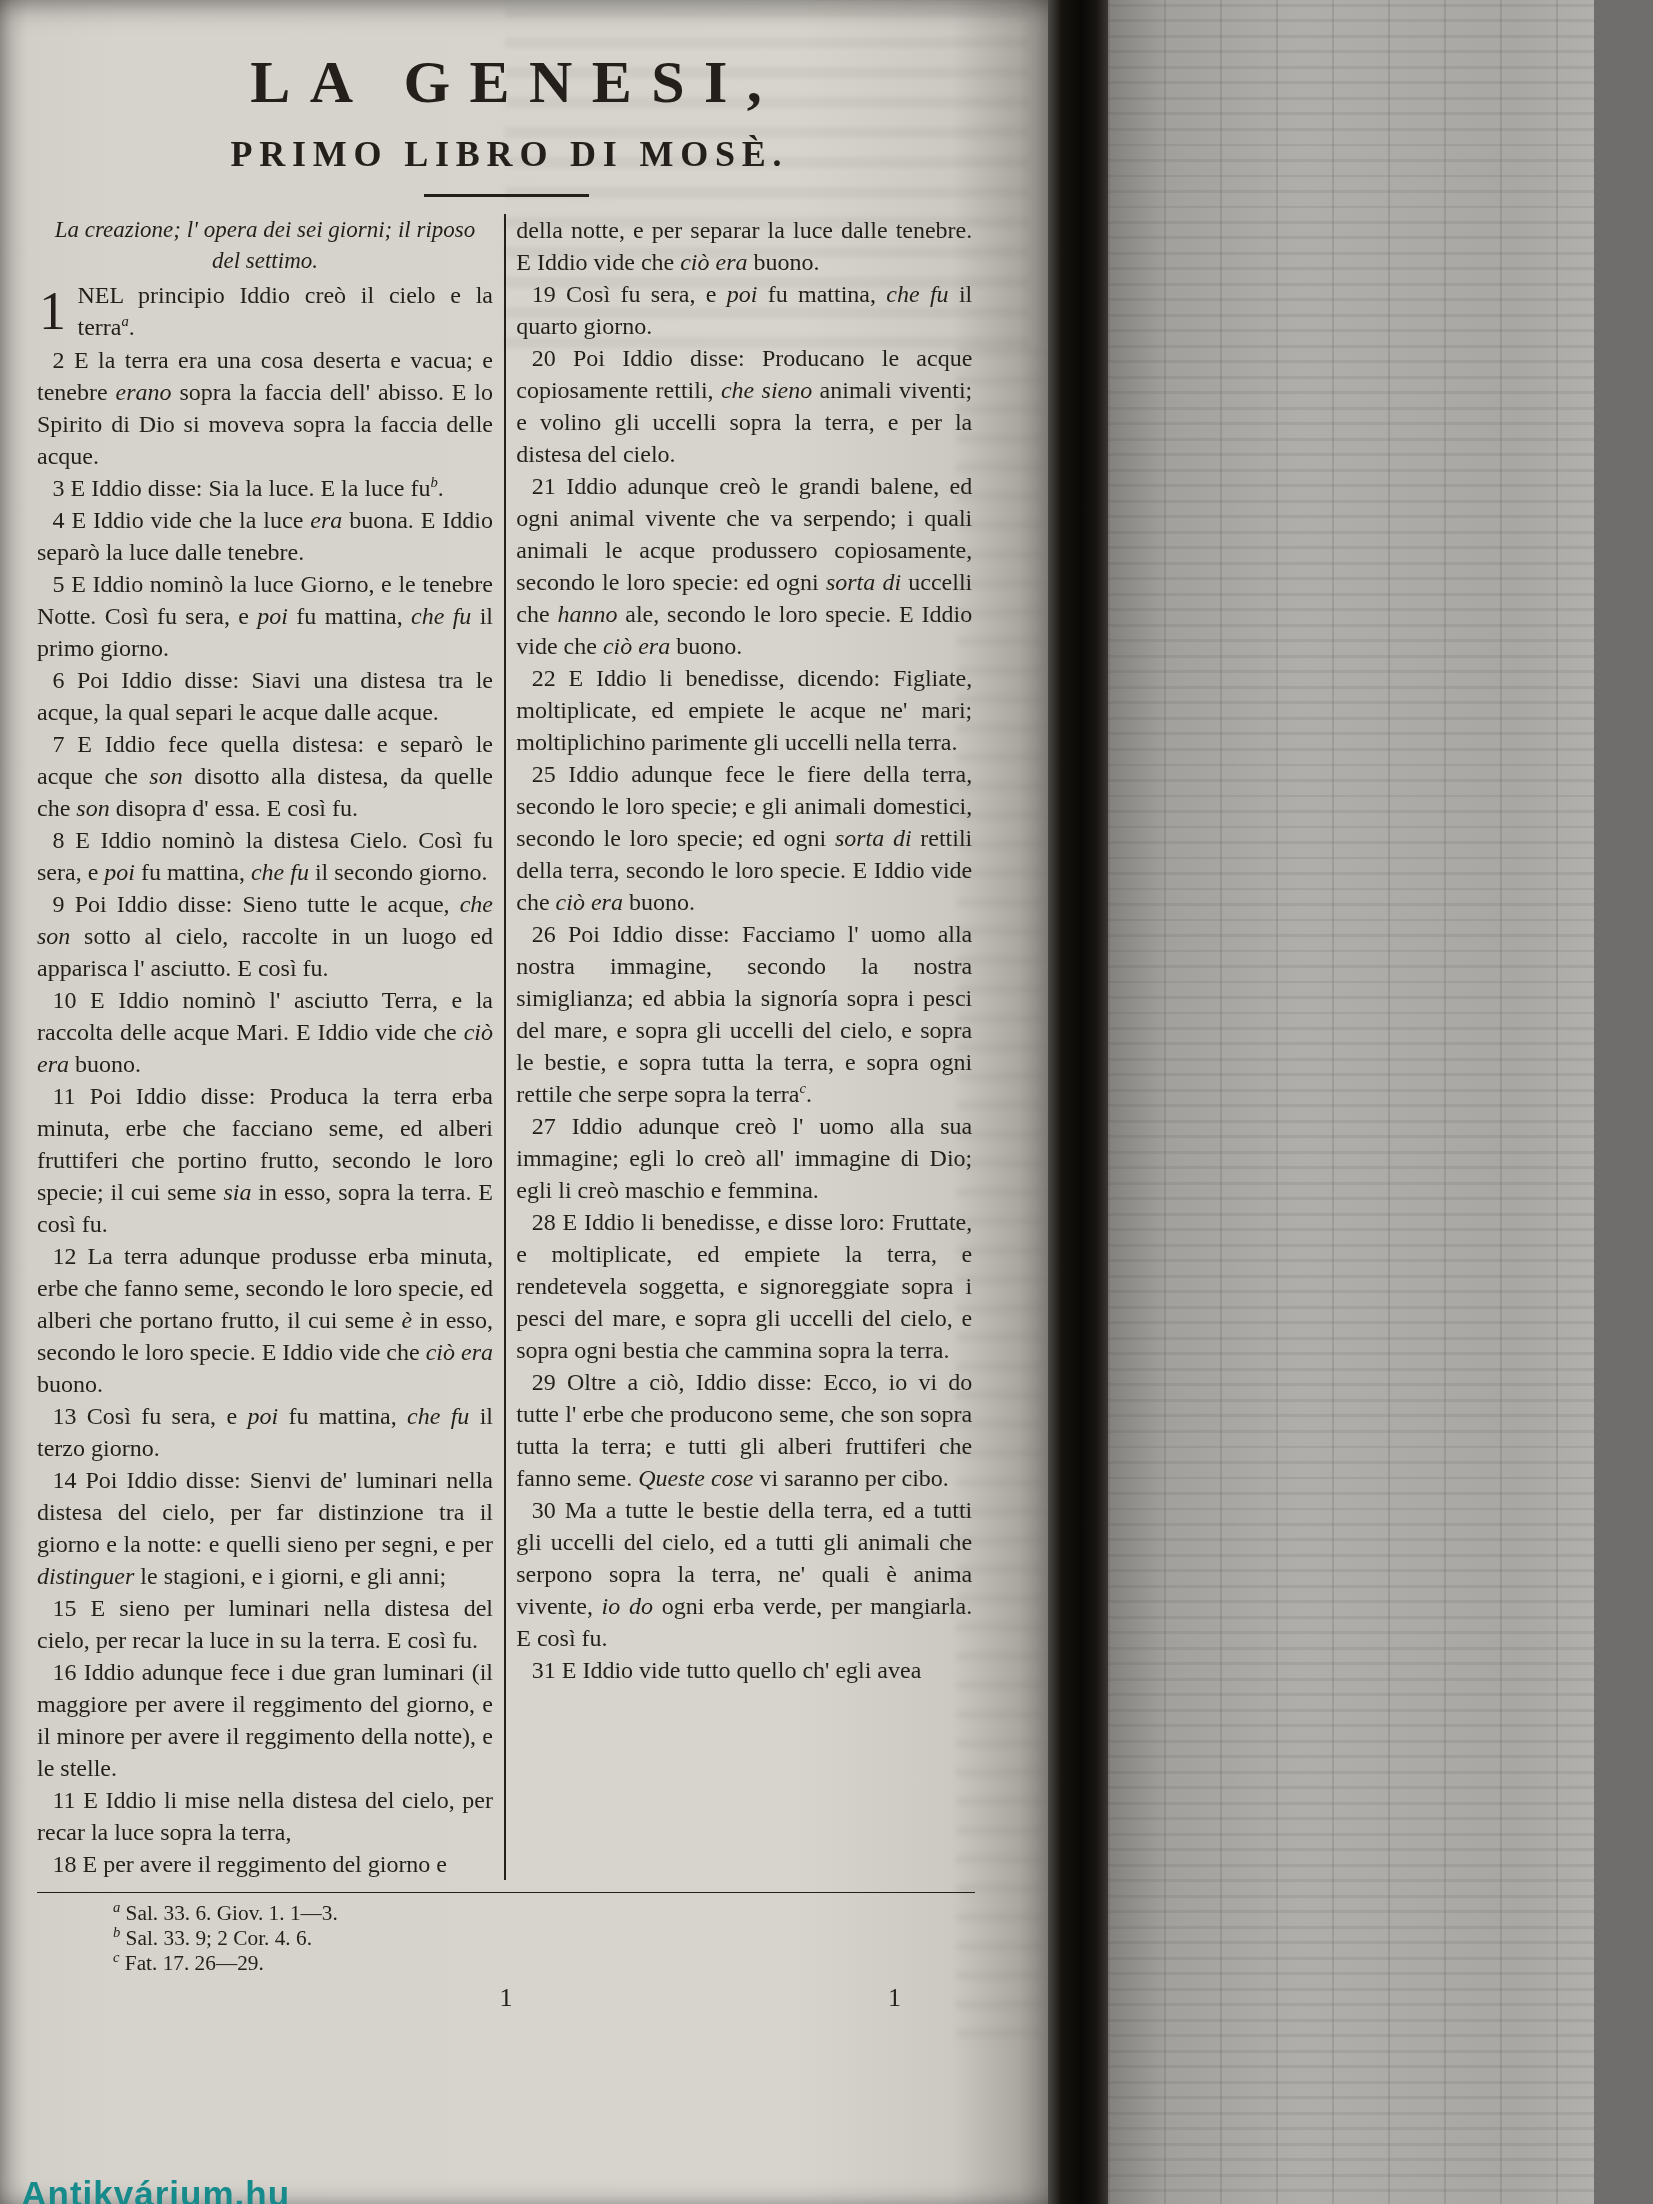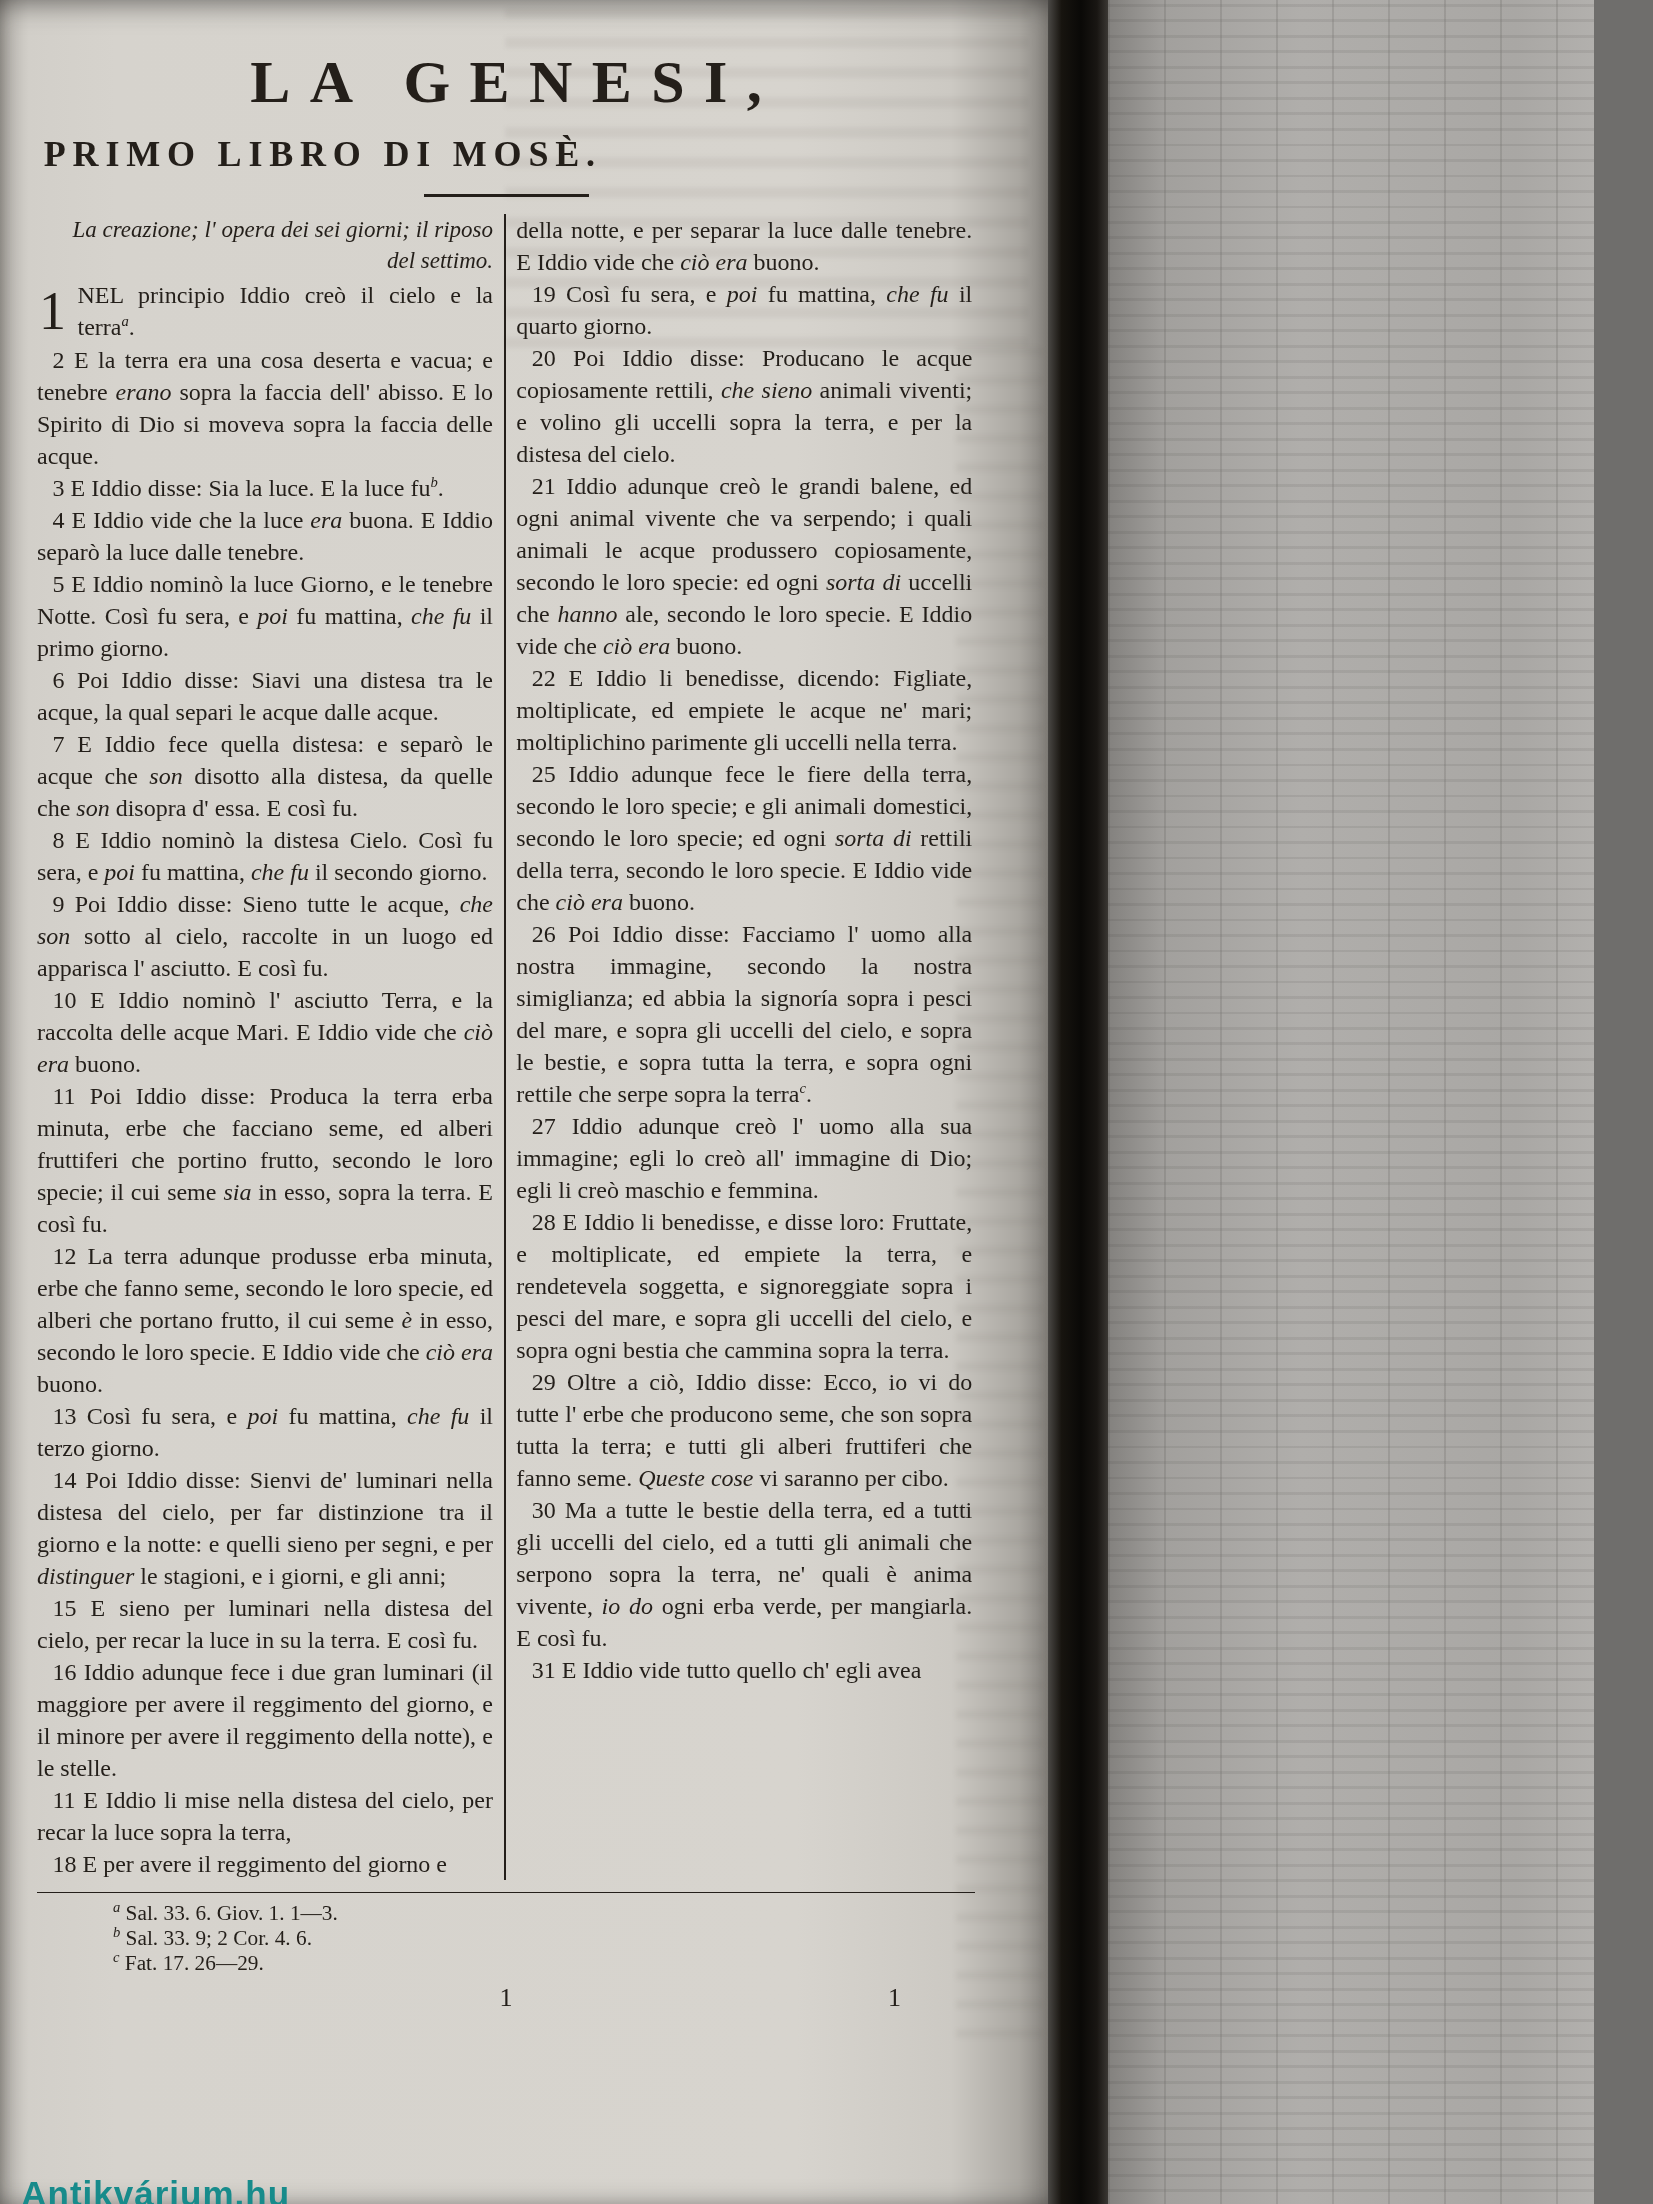--- a/index.html
+++ b/index.html
@@ -33,30 +33,30 @@
   }
 
   
   .print { position:absolute; left:37px; top:25px; width:938px; }
 
   .title {
     text-align:center; font-size:60px; font-weight:700;
     letter-spacing:19.4px; padding-left:19.4px; margin-top:23px;
   }
   .subtitle {
-    font-size:36px; font-weight:700;
+    text-align:center; font-size:36px; font-weight:700;
     letter-spacing:6.8px; padding-left:6.8px; margin-top:15.5px;
   }
   .title-rule { width:165px; height:2.9px; background:var(--ink,#241f1a); margin:19.4px auto 17.5px; }
 
   .cols { display:flex; align-items:stretch; }
   .col { width:456px; text-align:justify; font-size:24px; line-height:32px; }
   .divider { width:1.9px; background:var(--ink,#241f1a); margin:0 10.7px; }
 
-  .summary { font-style:italic; text-align:right; font-size:23px; line-height:31px; margin-bottom:2.9px; }
+  .summary { font-style:italic; text-align:center; font-size:23px; line-height:31px; margin-bottom:2.9px; }
 
   .verse { text-indent:15.5px; clear:left; }
   .verse.cont, .verse.drop { text-indent:0; }
   .verse.drop { min-height:65px; }
   .dropnum { float:left; font-size:54px; line-height:60px; margin:1.9px 11.6px 0 1.9px; }
   sup.fnref { font-size:14.6px; font-style:italic; line-height:0; }
 
   .footline {
     display:flex; justify-content:space-between;
     margin-top:11.6px; padding:7.8px 76px 0 76px;

